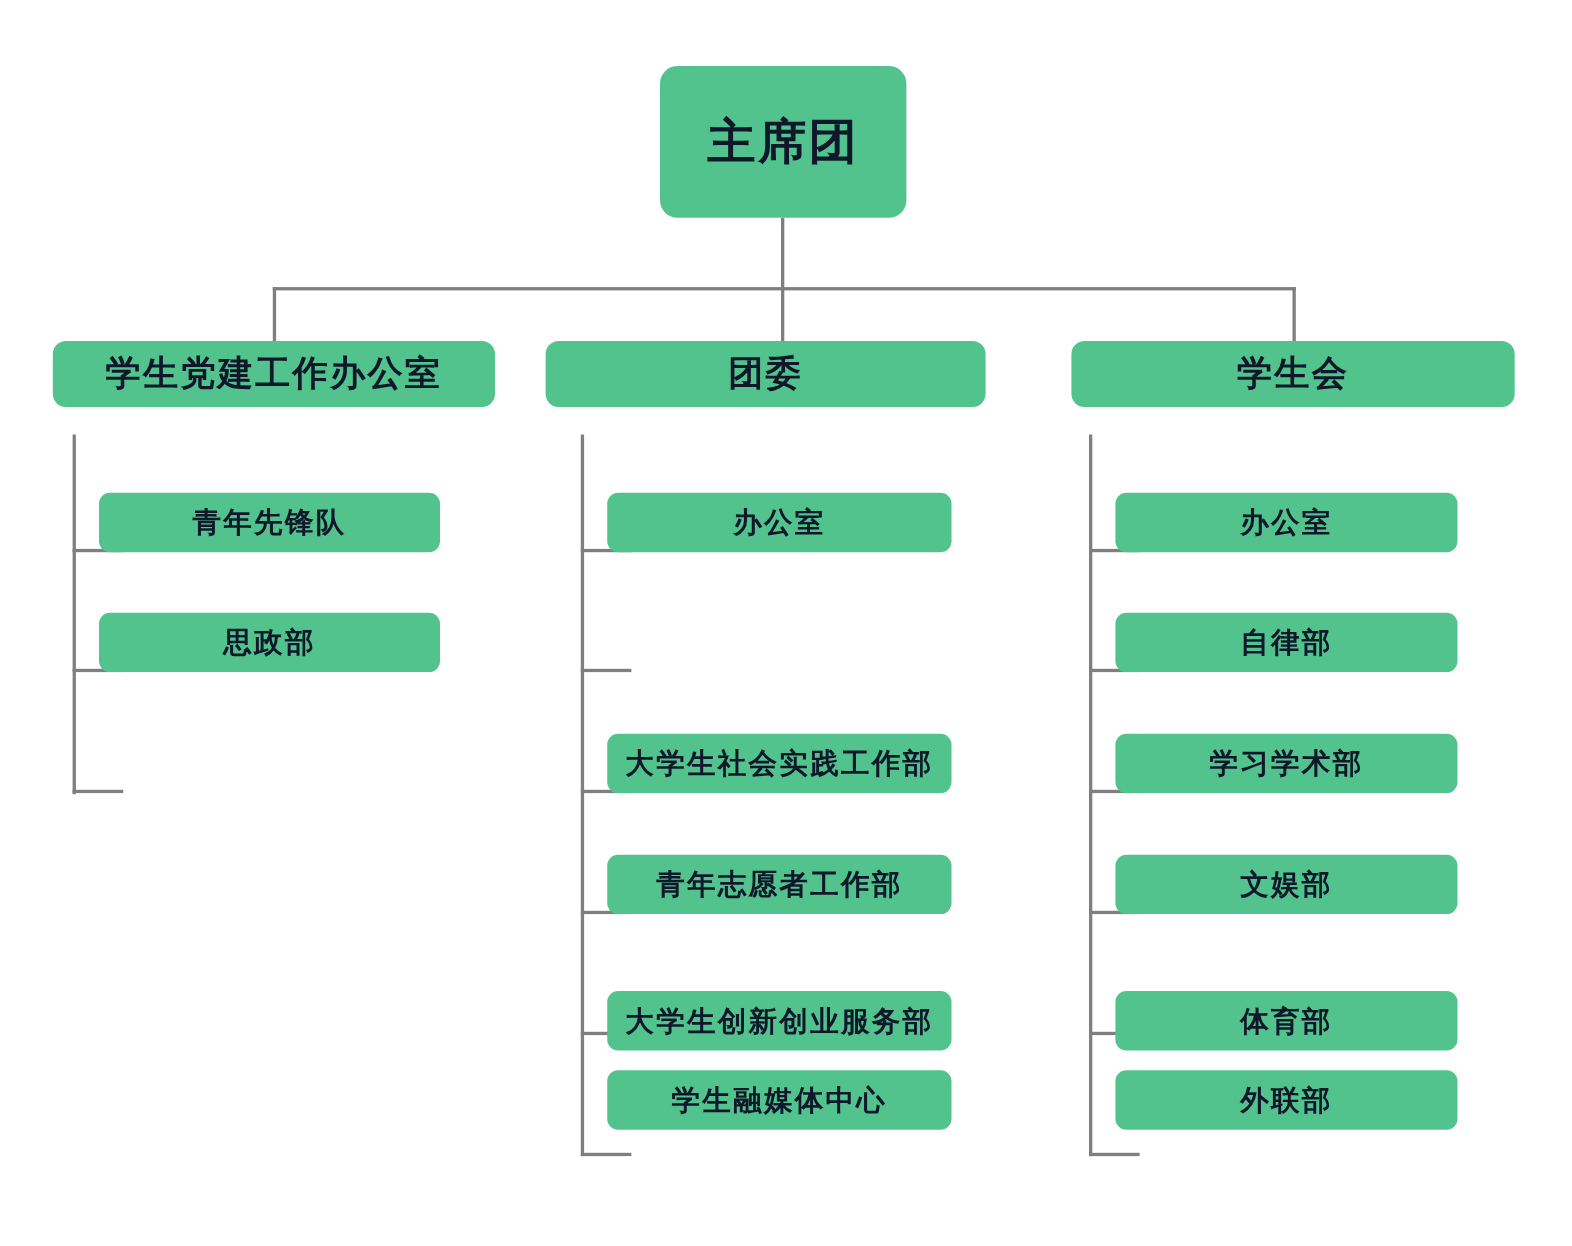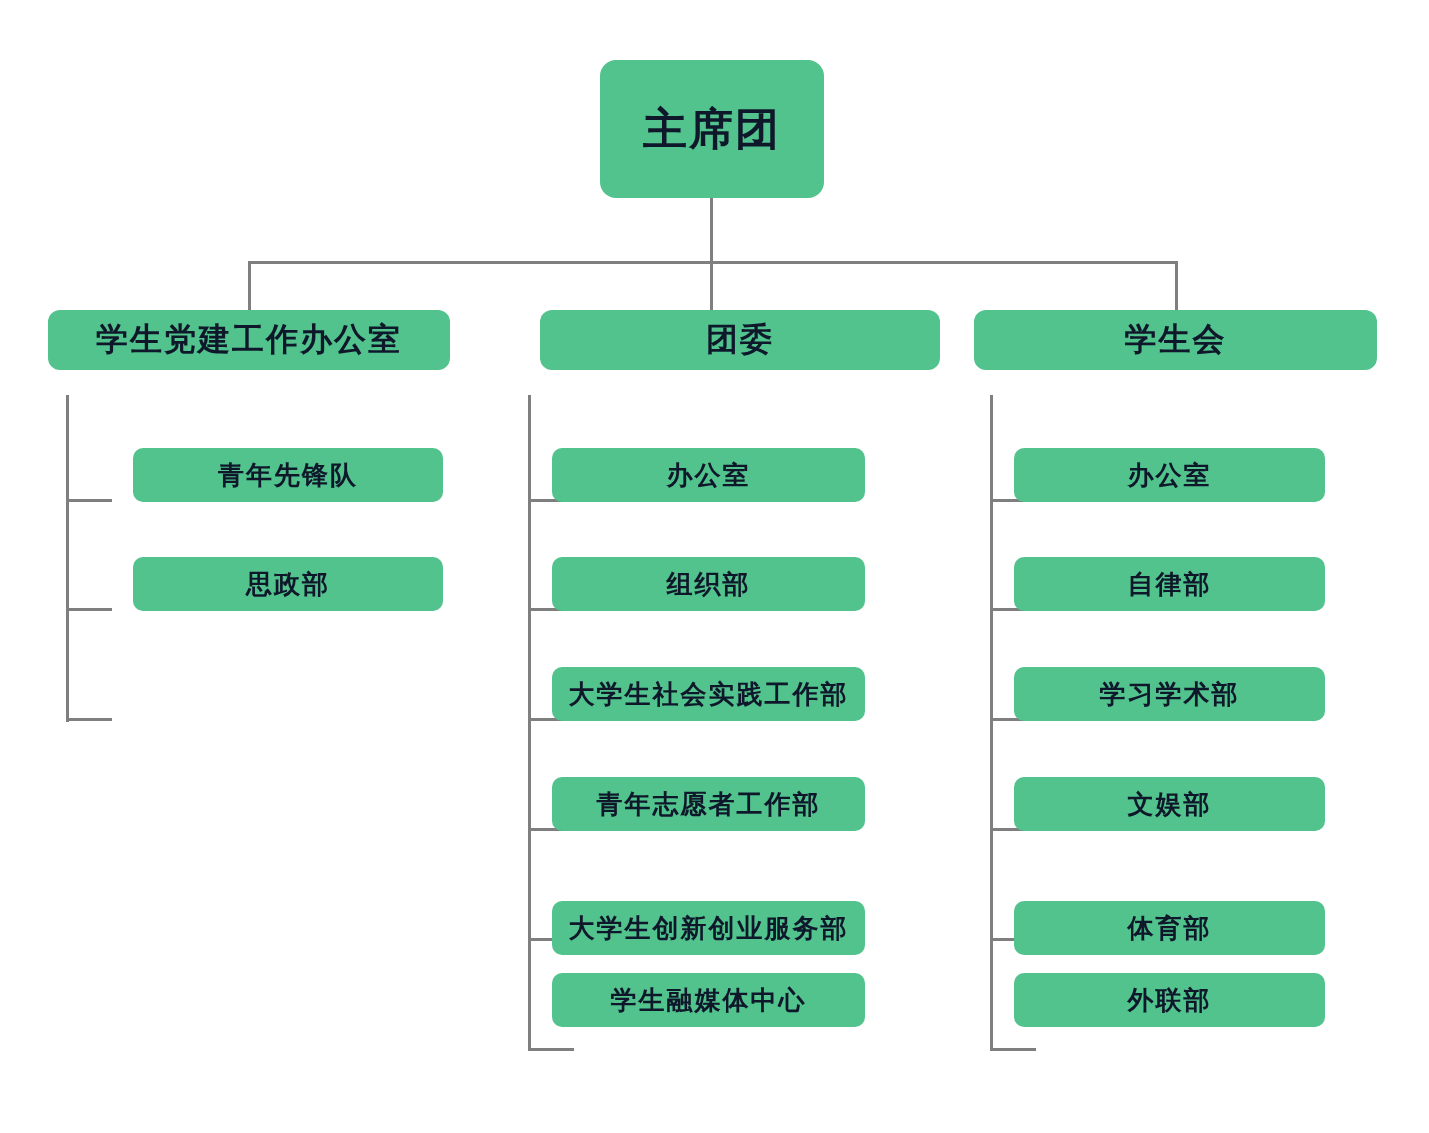--- a/index.html
+++ b/index.html
@@ -37,28 +37,28 @@
     left: 600px; top: 60px; width: 224px; height: 138px;
     border-radius: 16px;
     font-size: 44px;
   }
   .node.branch {
     top: 310px; height: 60px;
     border-radius: 12px;
     font-size: 32px;
   }
   .node.branch.b0 { left: 48px;  width: 402px; }
-  .node.branch.b1 { left: 540px; width: 400px; text-align: center; }
+  .node.branch.b1 { left: 496px; width: 400px; text-align: center; }
   .node.branch.b2 { left: 974px; width: 403px; }
   .node.child {
     height: 54px;
     border-radius: 10px;
     font-size: 26px;
   }
-  .col0 { left: 90px;   width: 310px; margin-left: 43px; }
+  .col0 { left: 90px;   width: 310px; }
   .col1 { left: 552px;  width: 313px; }
   .col2 { left: 1014px; width: 311px; }
   .row0 { top: 448px; }
   .row1 { top: 557px; }
   .row2 { top: 667px; }
   .row3 { top: 777px; }
   .row4 { top: 901px; }
   .row5 { top: 973px; }
 
   
@@ -119,21 +119,20 @@
   <div class="node root">主席团</div>
 
   <div class="node branch b0">学生党建工作办公室</div>
   <div class="node branch b1">团委</div>
   <div class="node branch b2">学生会</div>
 
   <div class="node child col0 row0">青年先锋队</div>
   <div class="node child col0 row1">思政部</div>
 
   <div class="node child col1 row0">办公室</div>
-  <div class="node child col1 row1">组织部</div>
   <div class="node child col1 row2">大学生社会实践工作部</div>
   <div class="node child col1 row3">青年志愿者工作部</div>
   <div class="node child col1 row4">大学生创新创业服务部</div>
   <div class="node child col1 row5">学生融媒体中心</div>
 
   <div class="node child col2 row0">办公室</div>
   <div class="node child col2 row1">自律部</div>
   <div class="node child col2 row2">学习学术部</div>
   <div class="node child col2 row3">文娱部</div>
   <div class="node child col2 row4">体育部</div>

